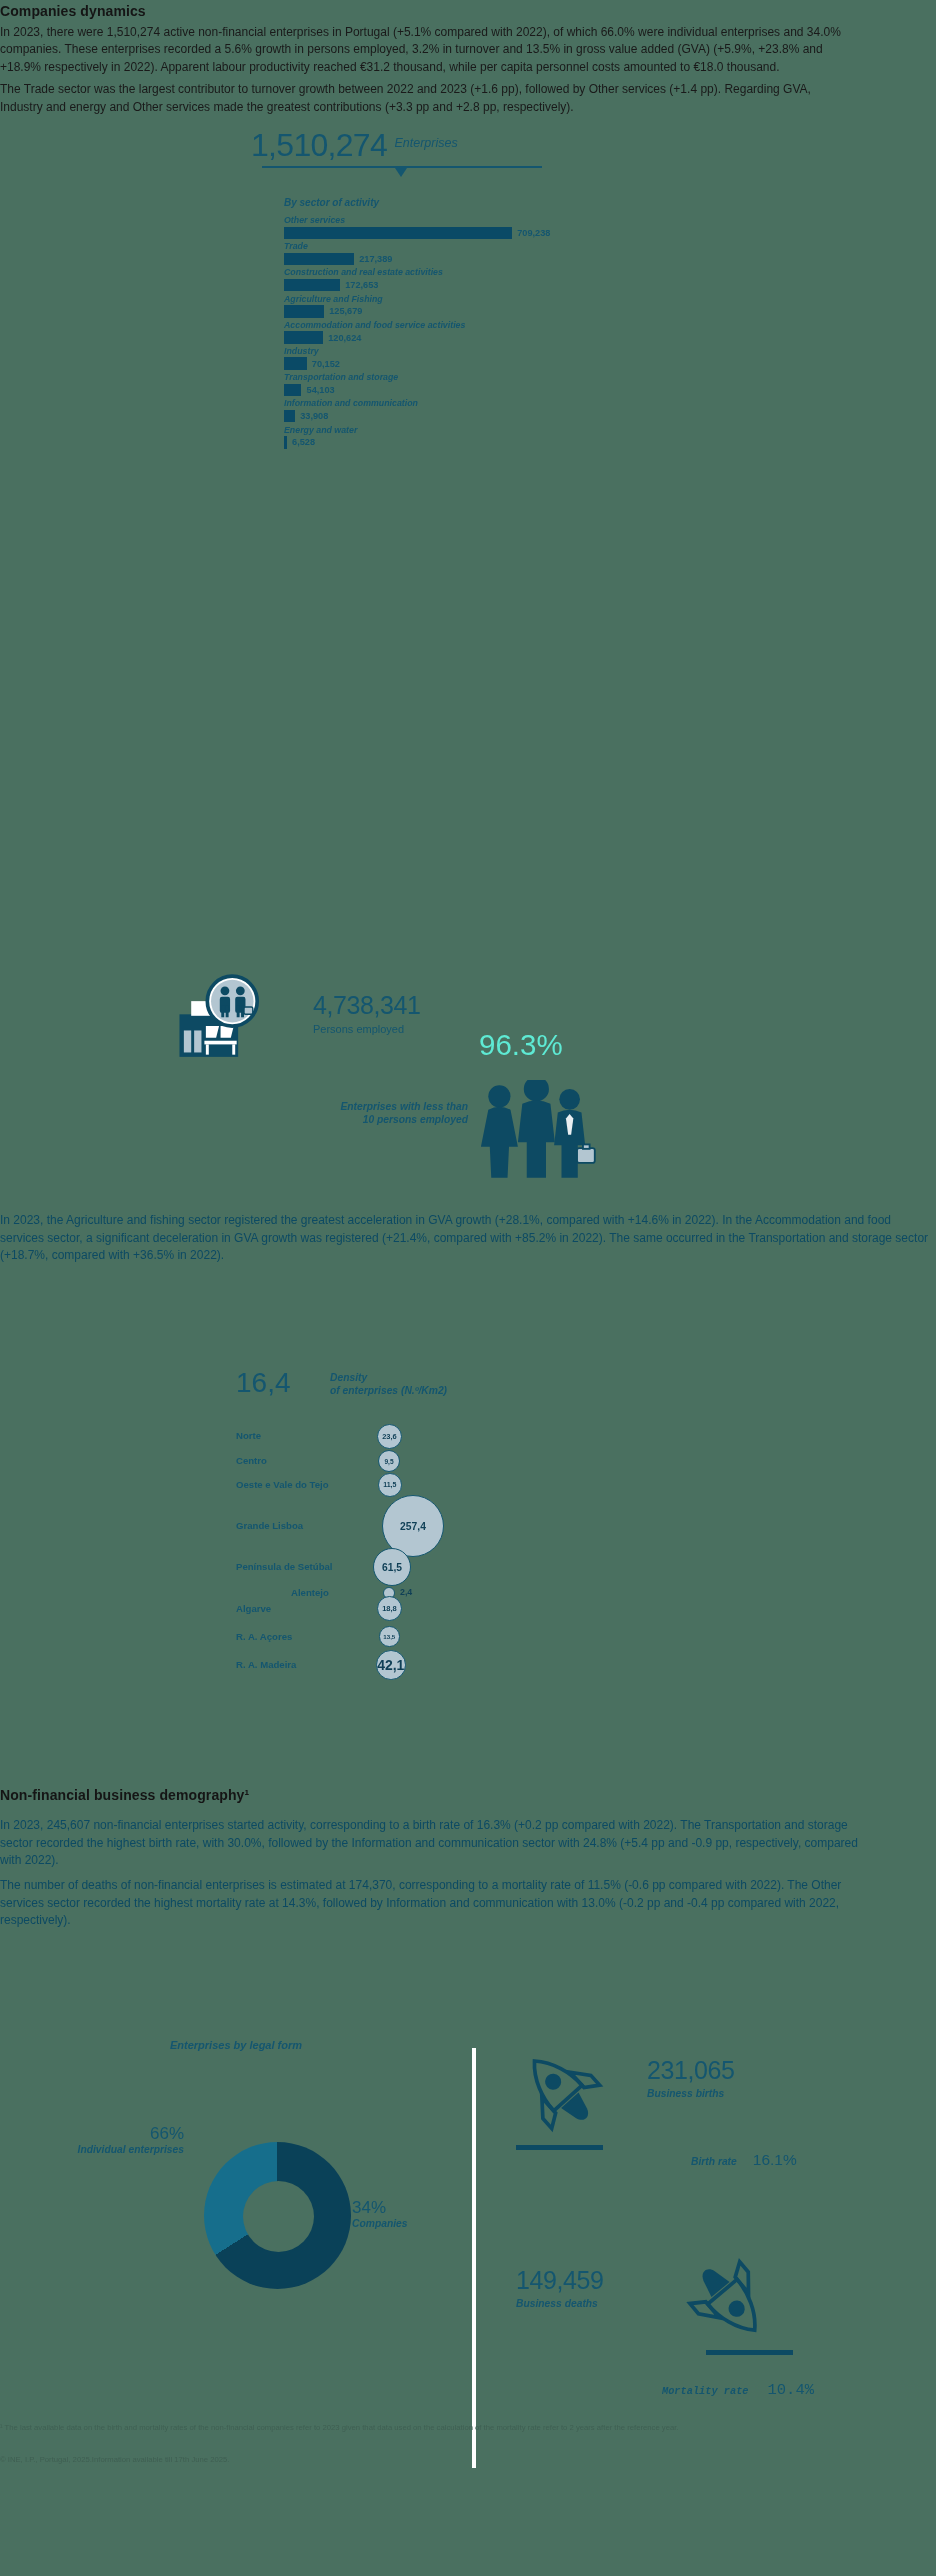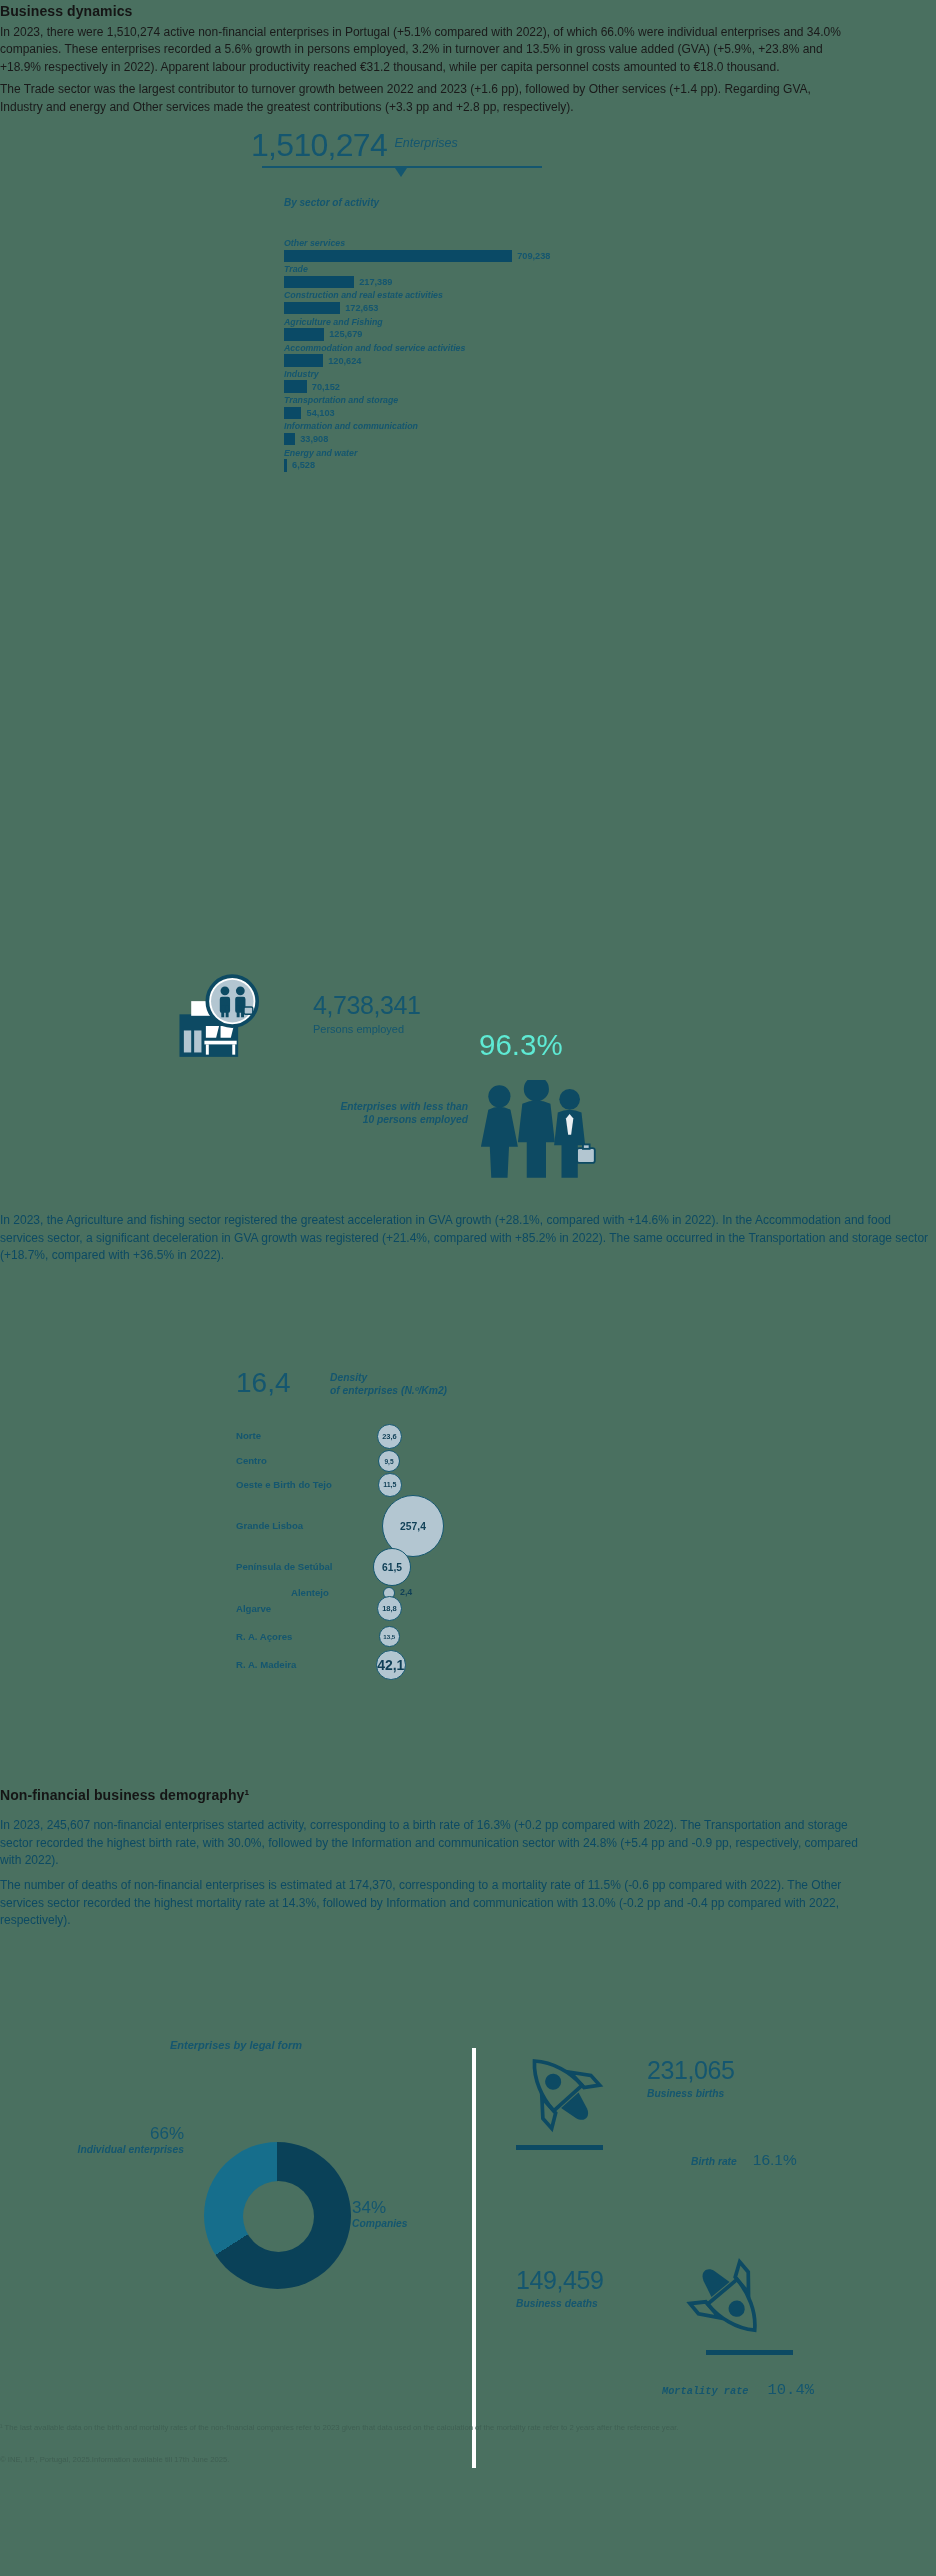--- a/index.html
+++ b/index.html
@@ -113,21 +113,21 @@
   .rate-val { font-size: 15.5px; color: #14566f; }
 
   .foot {
     font-size: 7.7px; color: #3f5f52; line-height: 11px;
   }
 </style>
 </head>
 <body>
 
 <div class="block" style="left:0px; top:2.9px; width:442px;">
-  <div class="sec-title">Business dynamics</div>
+  <div class="sec-title">Companies dynamics</div>
 </div>
 
 <div class="block" style="left:0px; top:23.6px; width:844px;">
   <p class="para">In 2023, there were 1,510,274 active non-financial enterprises in Portugal (+5.1% compared with 2022), of which 66.0% were individual enterprises and 34.0% companies. These enterprises recorded a 5.6% growth in persons employed, 3.2% in turnover and 13.5% in gross value added (GVA) (+5.9%, +23.8% and +18.9% respectively in 2022). Apparent labour productivity reached €31.2 thousand, while per capita personnel costs amounted to €18.0 thousand.</p>
 </div>
 
 <div class="block" style="left:0px; top:81px; width:844px;">
   <p class="para">The Trade sector was the largest contributor to turnover growth between 2022 and 2023 (+1.6 pp), followed by Other services (+1.4 pp). Regarding GVA, Industry and energy and Other services made the greatest contributions (+3.3 pp and +2.8 pp, respectively).</p>
 </div>
 
@@ -140,21 +140,21 @@
 
 <div class="block bracket" style="left:262px; top:166px;">
   <div class="bar"></div>
   <div class="tri"></div>
 </div>
 
 <div class="block" style="left:284px; top:195px;">
   <span class="subtle-italic">By sector of activity</span>
 </div>
 
-<div class="block" id="bar-chart" style="left:284px; top:215px; width:383px;margin-top:23px;">
+<div class="block" id="bar-chart" style="left:284px; top:215px; width:383px;">
     <div class="bar-row">
       <div class="cat">Other services</div>
       <div class="bar-line">
         <div class="bar-rect" style="width: 228px;"></div>
         <div class="bar-val">709,238</div>
       </div>
     </div>
     <div class="bar-row">
       <div class="cat">Trade</div>
       <div class="bar-line">
@@ -284,21 +284,21 @@
 <div class="block" style="left:330px; top:1372px;">
   <div class="dens-lbl">Density</div>
   <div class="dens-lbl">of enterprises (N.º/Km2)</div>
 </div>
 
 <div class="block" id="bubble-chart" style="left:236px; top:1423px; width:310px; height:295px;">
     <div class="reg-name" style="left: 0px; top: 7.4px;">Norte</div>
     <div class="bubble" style="width: 25px; height: 25px; left: 141px; top: 0.7px; font-size: 7.5px;">23,6</div>
     <div class="reg-name" style="left: 0px; top: 32px;">Centro</div>
     <div class="bubble" style="width: 22px; height: 22px; left: 142px; top: 27px; font-size: 6.6px;">9,5</div>
-    <div class="reg-name" style="left: 0px; top: 56px;">Oeste e Birth do Tejo</div>
+    <div class="reg-name" style="left: 0px; top: 56px;">Oeste e Vale do Tejo</div>
     <div class="bubble" style="width: 23.6px; height: 23.6px; left: 142px; top: 50px; font-size: 7px;">11,5</div>
     <div class="reg-name" style="left: 0px; top: 97px;">Grande Lisboa</div>
     <div class="bubble" style="width: 62px; height: 62px; left: 146px; top: 72px; font-size: 10.3px;">257,4</div>
     <div class="reg-name" style="left: 0px; top: 138px;">Península de Setúbal</div>
     <div class="bubble" style="width: 38px; height: 38px; left: 137px; top: 125px; font-size: 10.3px;">61,5</div>
     <div class="reg-name" style="left: 12px; top: 164px; margin-left: 43px;">Alentejo</div>
     <div class="bubble" style="width: 11.8px; height: 11.8px; left: 147px; top: 164px; font-size: 5.9px;"></div>
     <div class="bub-out" style="left: 164px; top: 164px;">2,4</div>
     <div class="reg-name" style="left: 0px; top: 180px;">Algarve</div>
     <div class="bubble" style="width: 25px; height: 25px; left: 141px; top: 173px; font-size: 7.5px;">18,8</div>

